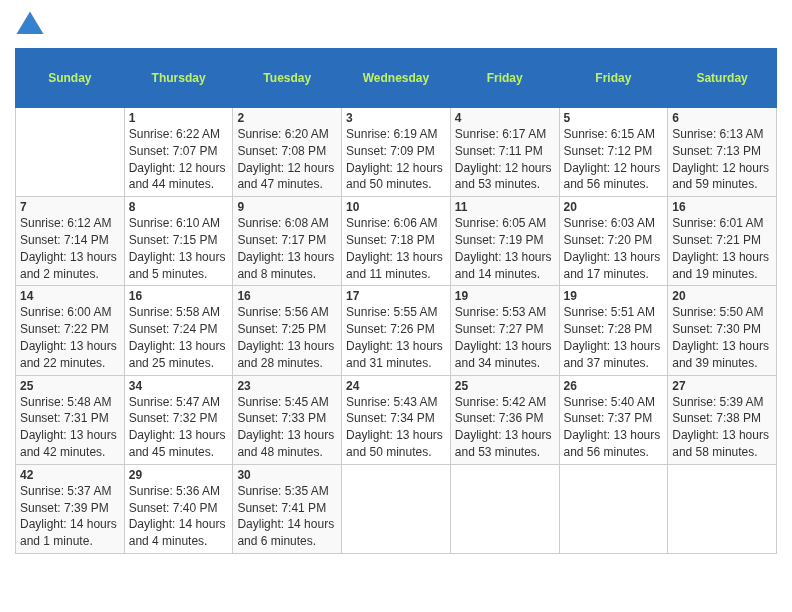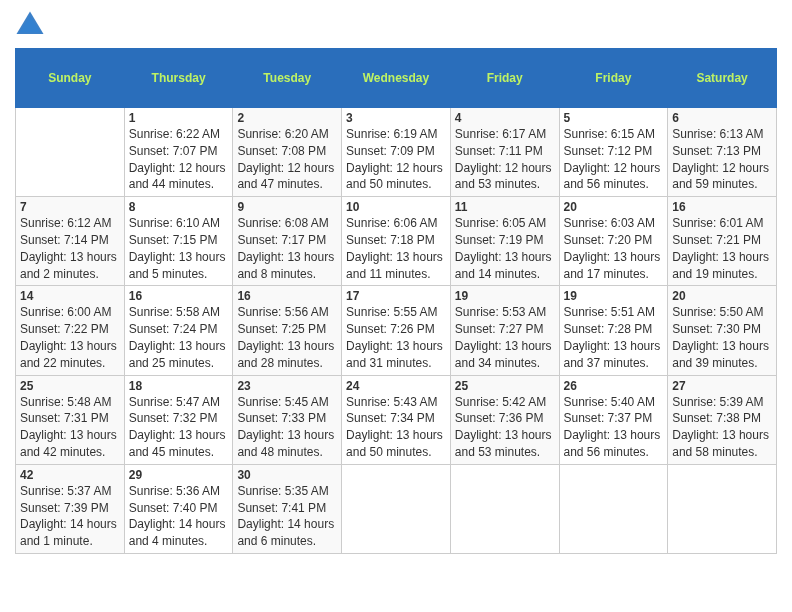--- a/index.html
+++ b/index.html
@@ -265,21 +265,21 @@
         </td>
       </tr>
       <tr>
         <td>
           <span class="day-number">25</span>
         <div class="day-info">
           Sunrise: 5:48 AM<br>Sunset: 7:31 PM<br>Daylight: 13 hours and 42 minutes.
         </div>
         </td>
         <td>
-          <span class="day-number">18</span>
+          <span class="day-number">34</span>
         <div class="day-info">
           Sunrise: 5:47 AM<br>Sunset: 7:32 PM<br>Daylight: 13 hours and 45 minutes.
         </div>
         </td>
         <td>
           <span class="day-number">23</span>
         <div class="day-info">
           Sunrise: 5:45 AM<br>Sunset: 7:33 PM<br>Daylight: 13 hours and 48 minutes.
         </div>
         </td>

